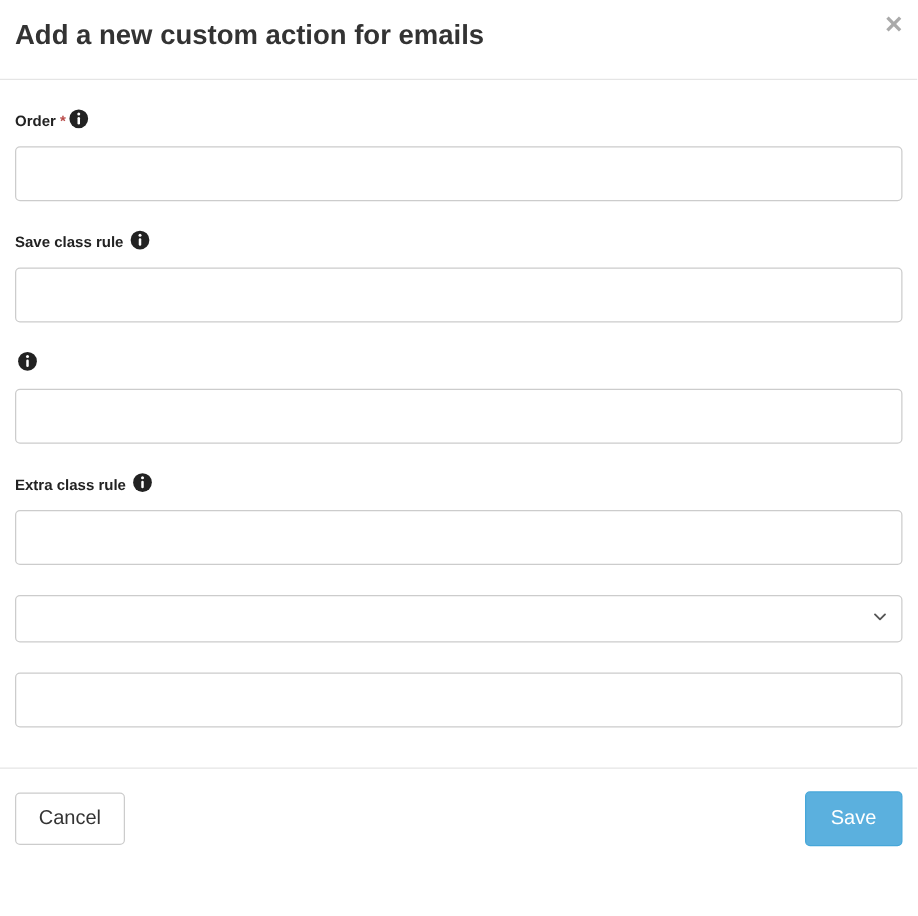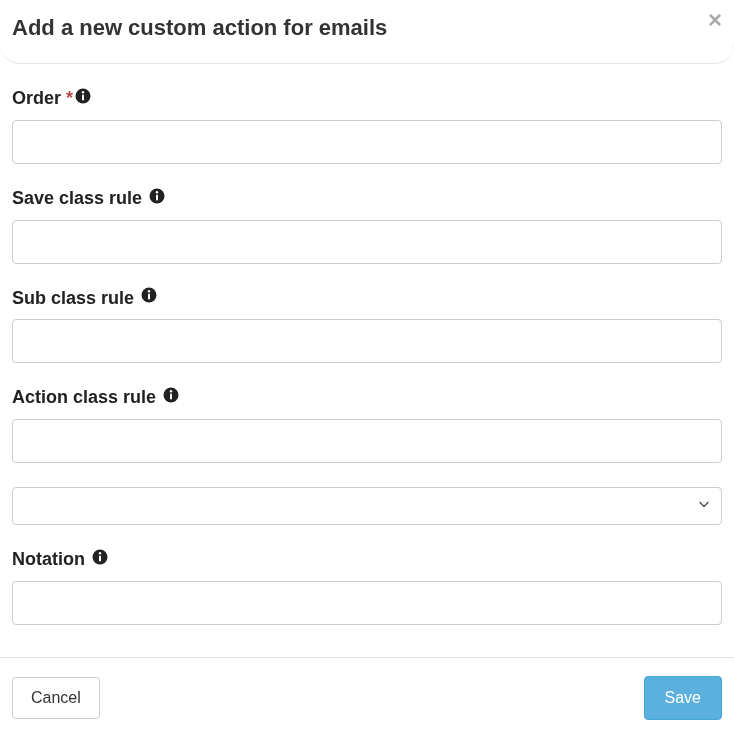--- a/index.html
+++ b/index.html
@@ -12,21 +12,20 @@
       background: #fff;
       color: #333;
       width: 734px;
       height: 733px;
       overflow: hidden;
     }
     .modal-header {
       padding: 15px 12px 22px 12px;
       border-bottom: 1px solid #e5e5e5;
       position: relative;
-      border-radius: 20px;
     }
     .modal-title {
       font-size: 22px;
       font-weight: 600;
       color: #333;
     }
     .close-btn {
       position: absolute;
       right: 12px;
       top: 8px;
@@ -40,21 +39,21 @@
     }
     .modal-body {
       padding: 24px 12px 8px 12px;
     }
     .form-group {
       margin-bottom: 24px;
     }
     .form-label {
       display: block;
       font-weight: 700;
-      font-size: 18px;
+      font-size: 12px;
       color: #222;
       margin-bottom: 10px;
     }
     .required {
       color: #b94a48;
       font-weight: 700;
     }
     .info-icon {
       display: inline-block;
       vertical-align: middle;
@@ -153,33 +152,32 @@
             <circle cx="8" cy="8" r="7.5" fill="#222"></circle>
             <rect x="7" y="6.5" width="2" height="6" fill="#fff" rx="1"></rect>
             <circle cx="8" cy="4.2" r="1.2" fill="#fff"></circle>
           </svg></span>
     </label>
     <input type="text" class="form-control" value="" style="">
   </div>
 
   <div class="form-group">
     <label class="form-label">
-      <span>Sub class rule</span>
       <span class="info-icon"><svg width="16" height="16" viewBox="0 0 16 16">
             <circle cx="8" cy="8" r="7.5" fill="#222"></circle>
             <rect x="7" y="6.5" width="2" height="6" fill="#fff" rx="1"></rect>
             <circle cx="8" cy="4.2" r="1.2" fill="#fff"></circle>
           </svg></span>
     </label>
     <input type="text" class="form-control" value="" style="">
   </div>
 
   <div class="form-group">
     <label class="form-label">
-      <span>Action class rule</span>
+      <span>Extra class rule</span>
       <span class="info-icon"><svg width="16" height="16" viewBox="0 0 16 16">
             <circle cx="8" cy="8" r="7.5" fill="#222"></circle>
             <rect x="7" y="6.5" width="2" height="6" fill="#fff" rx="1"></rect>
             <circle cx="8" cy="4.2" r="1.2" fill="#fff"></circle>
           </svg></span>
     </label>
     <input type="text" class="form-control" value="" style="">
   </div>
 
   <div class="form-group">
@@ -187,28 +185,20 @@
       <select class="form-control">
         <option></option>
       </select>
       <span class="select-arrow"><svg width="12" height="12" viewBox="0 0 12 12">
             <path d="M2 4 L6 8 L10 4" stroke="#555" stroke-width="1.5" fill="none" stroke-linecap="round" stroke-linejoin="round"></path>
           </svg></span>
     </div>
   </div>
 
   <div class="form-group">
-    <label class="form-label">
-      <span>Notation</span>
-      <span class="info-icon"><svg width="16" height="16" viewBox="0 0 16 16">
-            <circle cx="8" cy="8" r="7.5" fill="#222"></circle>
-            <rect x="7" y="6.5" width="2" height="6" fill="#fff" rx="1"></rect>
-            <circle cx="8" cy="4.2" r="1.2" fill="#fff"></circle>
-          </svg></span>
-    </label>
     <input type="text" class="form-control" value="" style="">
   </div>
 
 </div>
 
 <div class="modal-footer">
   <button class="btn btn-default">Cancel</button>
   <button class="btn btn-primary">Save</button>
 </div>
 

